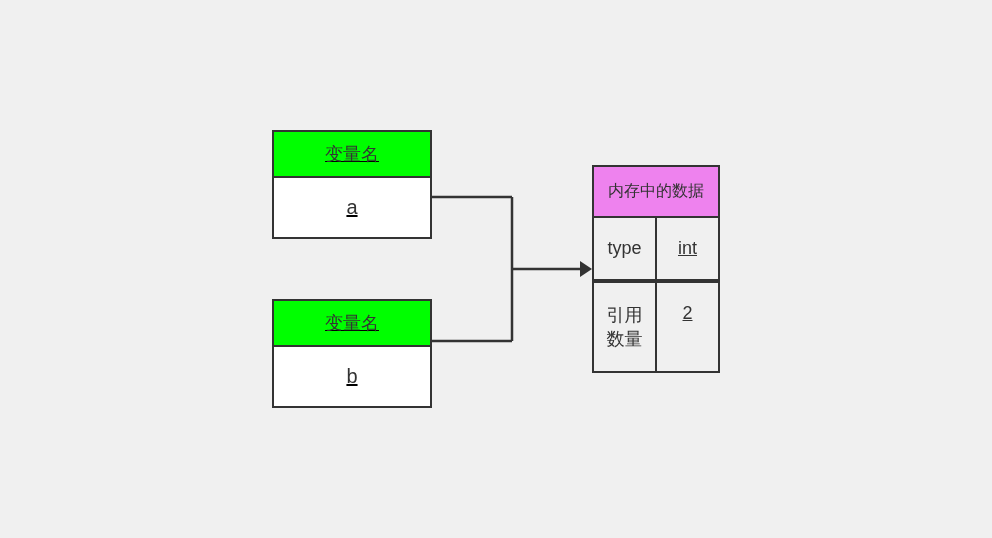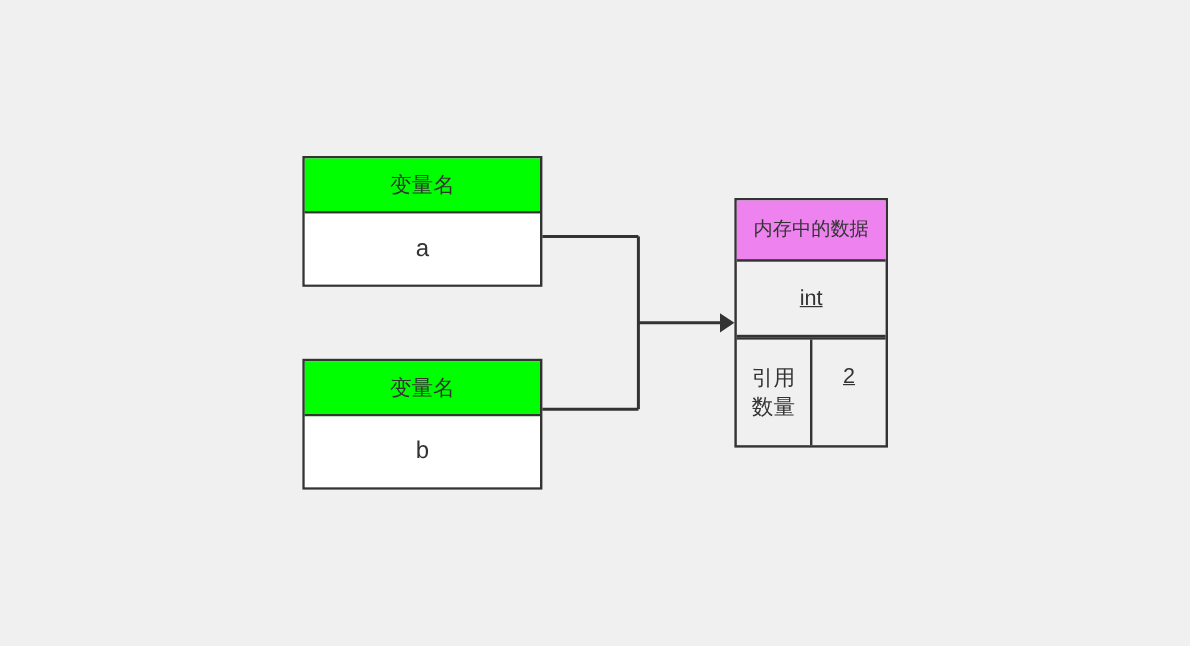--- a/index.html
+++ b/index.html
@@ -23,21 +23,22 @@
 
     
     .variables {
       display: flex;
       flex-direction: column;
       gap: 60px;
     }
 
     .var-box {
       border: 2px solid #333;
-      width: 200px;
+      width: 160px;
+      text-decoration: underline;
     }
 
     .var-header {
       background: #00ff00;
       text-align: center;
       padding: 10px 0;
       font-size: 18px;
       color: #333;
       border-bottom: 2px solid #333;
     }
@@ -138,20 +139,21 @@
 
       <polygon points="148,132 160,140 148,148" fill="#333"></polygon>
     </svg>
   </div>
 
   <div class="memory-table-wrapper">
     <div class="memory-header">
       <span>内存中的数据</span>
     </div>
     <div class="memory-row">
+      <div class="memory-cell">type</div>
       <div class="memory-cell">int</div>
     </div>
     <div class="memory-row">
     </div>
     <div class="memory-row">
       <div class="memory-cell">引用数量</div>
       <div class="memory-cell">2</div>
     </div>
   </div>
 

